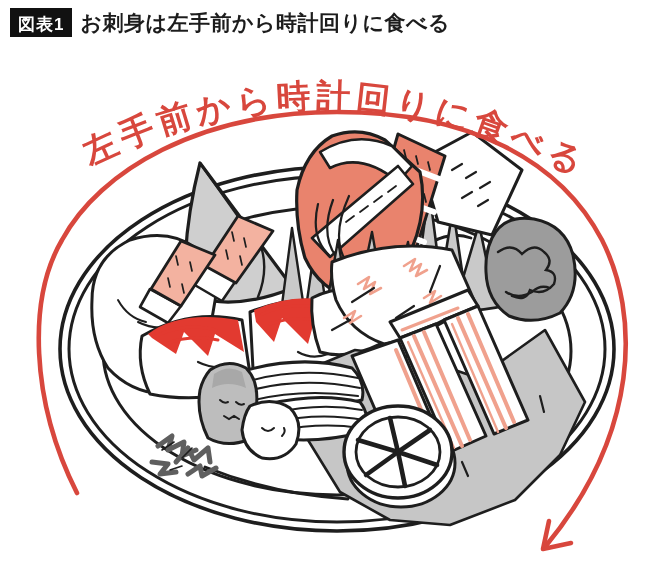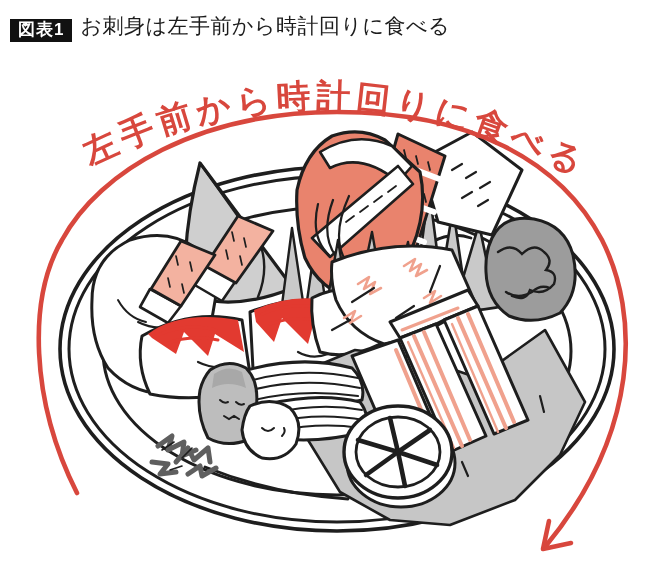--- a/index.html
+++ b/index.html
@@ -1,21 +1,21 @@
 <!DOCTYPE html>
 <html><head>
 <meta charset="utf-8">
 <style>
   html,body{margin:0;padding:0;background:#ffffff;}
   .page{position:relative;width:670px;height:571px;background:#fff;overflow:hidden;
         font-family:"Liberation Sans","DejaVu Sans",sans-serif;}
   .header{position:absolute;top:8px;left:10px;display:flex;align-items:center;gap:8px;z-index:5;}
   .badge{background:#111111;color:#ffffff;font-weight:bold;font-size:17px;
-         padding:2px 8px 4px 8px;letter-spacing:1px;line-height:1;margin-top:11px;}
-  .title{color:#1c1c1c;font-weight:normal;font-size:21px;letter-spacing:0.5px;line-height:1;}
+         padding:8px 8px 4px 8px;letter-spacing:1px;line-height:1;}
+  .title{color:#1c1c1c;font-weight:bold;font-size:21px;letter-spacing:0.5px;line-height:1;}
   svg{position:absolute;top:0;left:0;}
   .arcText{font-weight:bold;font-size:34px;letter-spacing:5px;}
 </style>
 </head>
 <body>
 
 <div class="page">
 
   <div class="header">
     <span class="badge">図表1</span>

